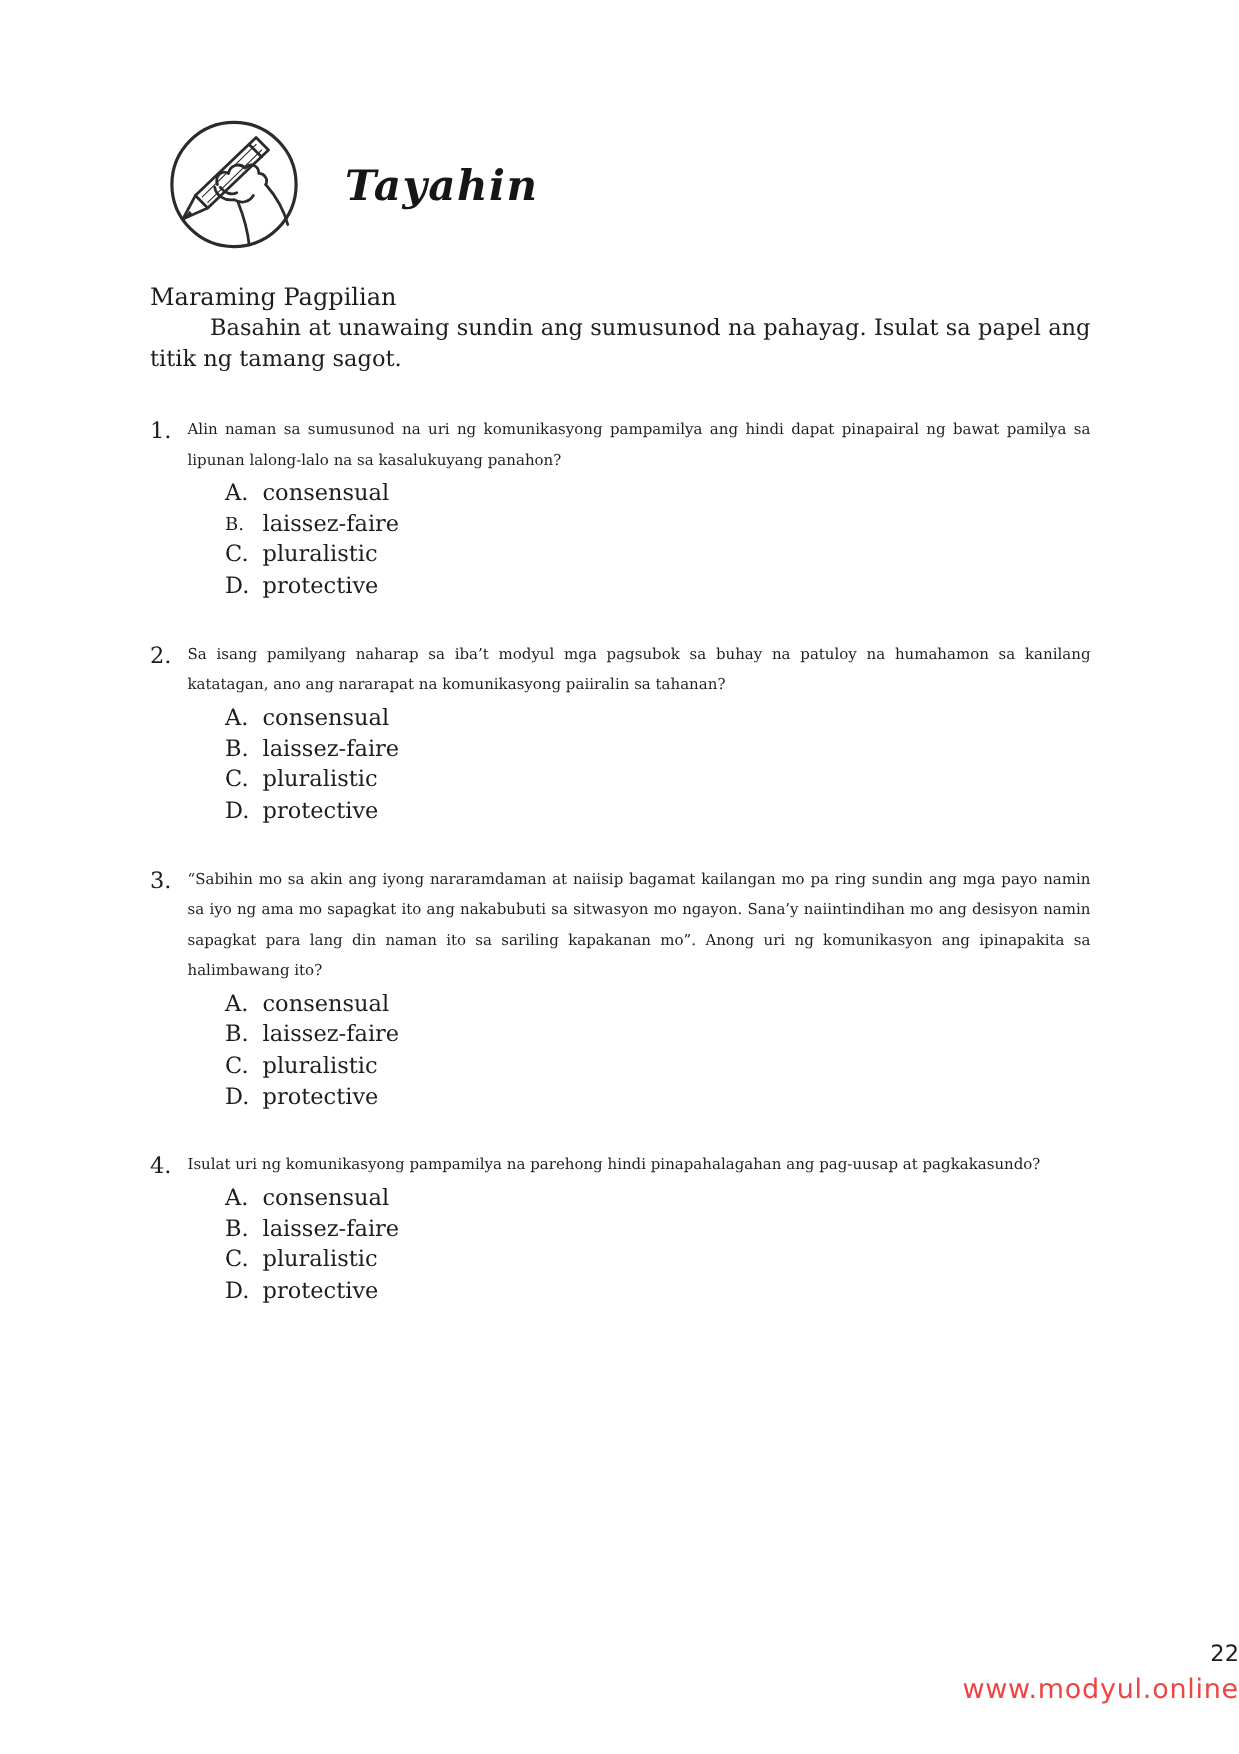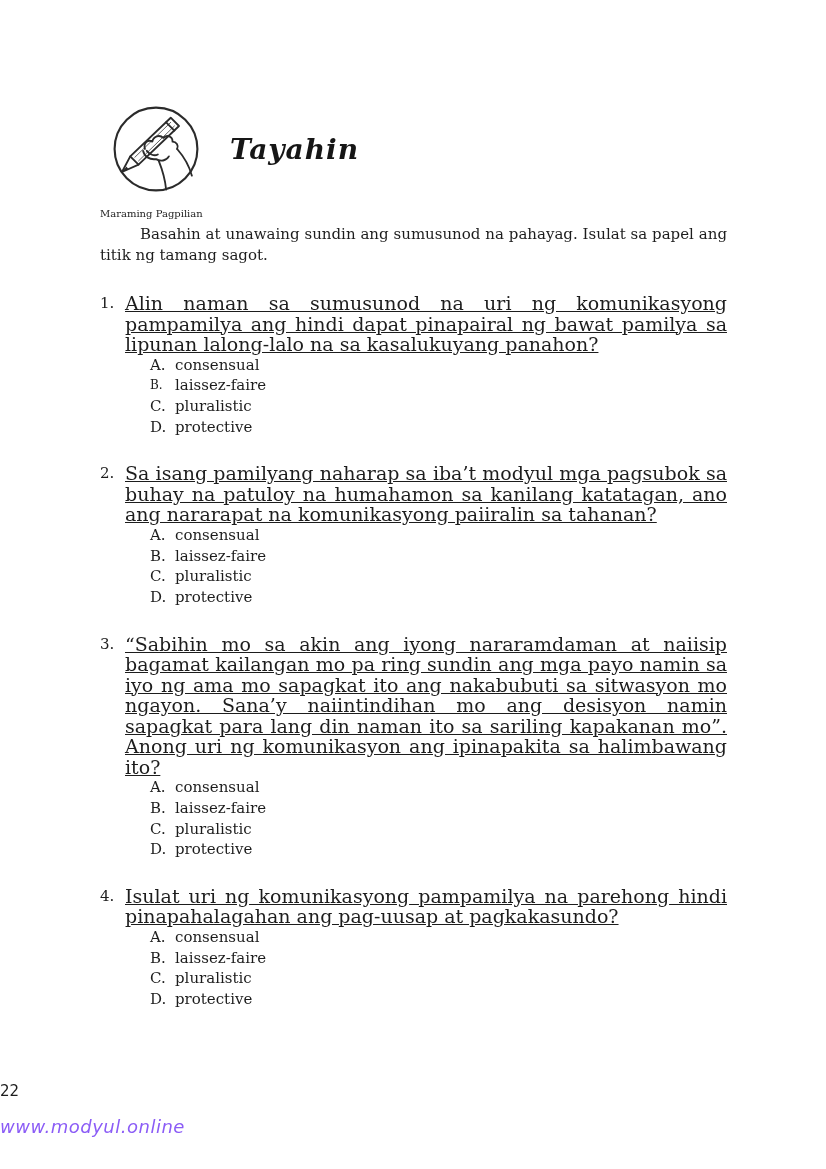--- a/index.html
+++ b/index.html
@@ -5,82 +5,80 @@
   * { margin: 0; padding: 0; box-sizing: border-box; }
   html, body { background: #ffffff; }
   .page {
     position: relative;
     width: 826px;
     height: 1169px;
     margin: 0 auto;
     background: #ffffff;
     font-family: "DejaVu Serif", "Liberation Serif", serif;
     color: #1d1d1d;
-    padding: 103px 99px 0 100px;
+    padding: 77px 99px 0 100px;
     overflow: hidden;
   }
 
   
   .header { display: flex; align-items: center; margin-left: 10px; }
   .icon-circle { width: 92px; height: 92px; flex: 0 0 auto; }
   .icon-circle svg { width: 100%; height: 100%; display: block; }
   .title {
     font-size: 28px;
     font-weight: bold;
     font-style: italic;
     letter-spacing: 1px;
     margin-left: 28px;
     color: #161616;
   }
 
   
-  .subtitle { margin-top: 9px; font-size: 10px; line-height: 20px; }
+  .subtitle { margin-top: 19px; font-size: 16px; line-height: 20px; }
   .instructions {
     font-size: 15px;
     line-height: 20.5px;
     text-align: justify;
     text-indent: 40px;
   }
 
   
   .questions { margin-top: 28px; }
   .question { margin-bottom: 26px; }
   .q-row { display: flex; }
   .q-num {
     flex: 0 0 25px;
     font-size: 15px;
     line-height: 20.5px;
   }
   .q-text {
     flex: 1;
-    font-size: 19px;
+    font-size: 10px;
     line-height: 20.5px;
     text-align: justify;
-    text-decoration: underline;
   }
   .options { margin-left: 50px; list-style: none; }
   .option { display: flex; font-size: 15px; line-height: 20.7px; }
   .opt-letter { flex: 0 0 25px; }
   .opt-letter.small { font-size: 12px; line-height: 20.7px; }
 
   
   .footer {
     position: absolute;
     left: 0; right: 0;
     bottom: 32px;
-    text-align: left;
+    text-align: right;
   }
   .page-number { font-size: 15px; color: #1d1d1d; font-family: "DejaVu Sans", "Liberation Sans", sans-serif; }
   .watermark {
-    margin-top: 16px;
+    margin-top: 5px;
     font-size: 18px;
-    color: #8b5cf6;
+    color: #ef4444;
     font-family: "DejaVu Sans", "Liberation Sans", sans-serif;
     letter-spacing: 0.5px;
-    font-style: italic;
   }
 </style>
 </head>
 <body>
 
 <div class="page">
 
   <div class="header">
     <span class="icon-circle">
       <svg viewBox="0 0 100 100" fill="none" stroke="#2b2b2b" stroke-width="2" stroke-linecap="round" stroke-linejoin="round">

